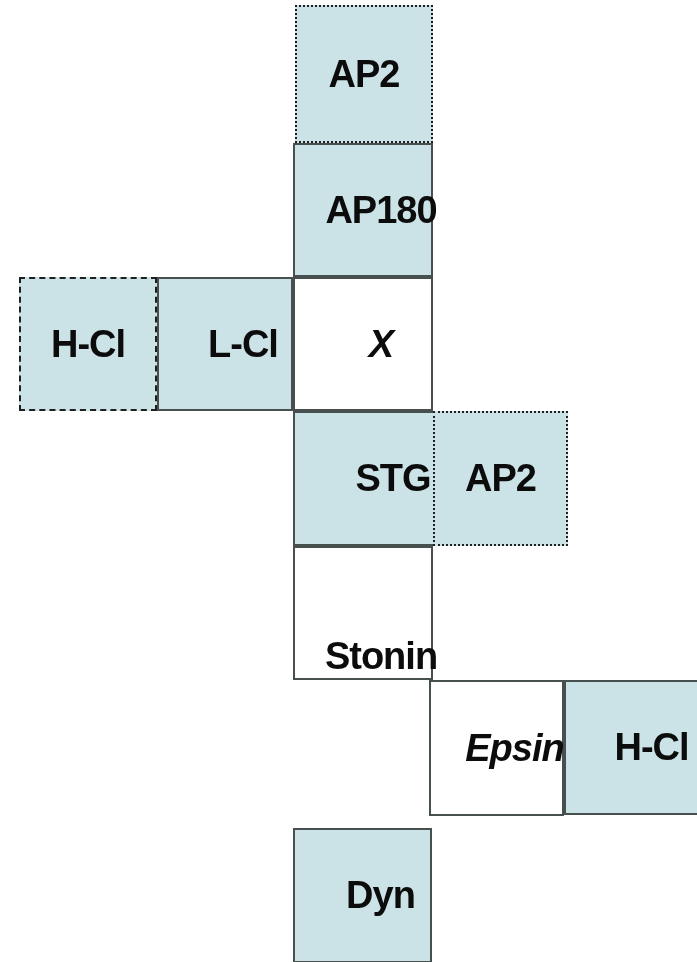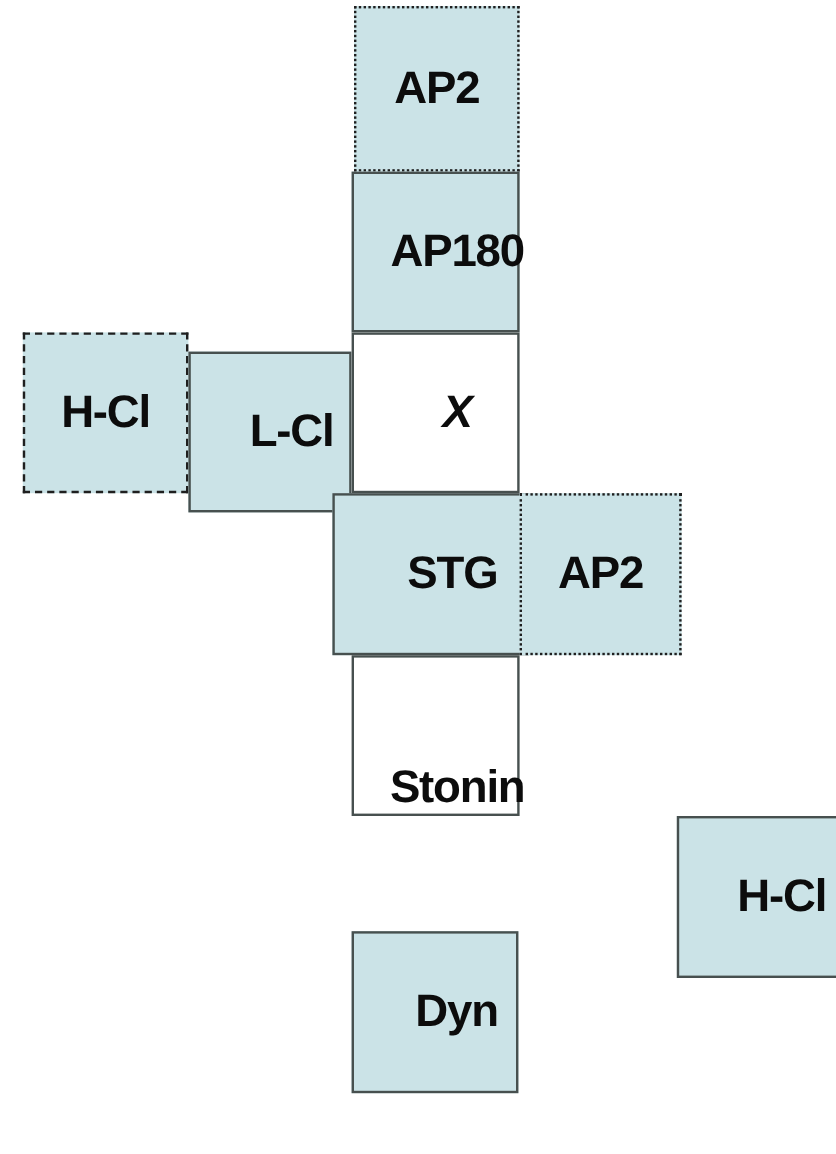--- a/index.html
+++ b/index.html
@@ -43,34 +43,37 @@
 <div id="figure">
     <div class="box fill-blue border-dotted" style="left: 280px; top: 5px; width: 138px; height: 138px;">
       <span class="label">AP2</span>
     </div>
     <div class="box fill-blue border-solid" style="left: 278px; top: 143px; width: 140px; height: 134px;">
       <span class="label">AP180</span>
     </div>
     <div class="box fill-blue border-dashed" style="left: 4px; top: 277px; width: 138px; height: 134px;">
       <span class="label">H-Cl</span>
     </div>
-    <div class="box fill-blue border-solid" style="left: 142px; top: 293px; width: 136px; height: 134px;">
+    <div class="box fill-blue border-solid" style="left: 142px; top: 277px; width: 136px; height: 134px;">
       <span class="label">L-Cl</span>
     </div>
     <div class="box fill-white border-solid italic" style="left: 278px; top: 277px; width: 140px; height: 134px;">
       <span class="label">X</span>
     </div>
-    <div class="box fill-blue border-solid" style="left: 262px; top: 411px; width: 164px; height: 135px;">
+    <div class="box fill-blue border-solid" style="left: 278px; top: 411px; width: 164px; height: 135px;">
       <span class="label">STG</span>
     </div>
     <div class="box fill-blue border-dotted" style="left: 418px; top: 411px; width: 135px; height: 135px;">
       <span class="label">AP2</span>
     </div>
     <div class="box fill-white border-solid" style="left: 278px; top: 546px; width: 140px; height: 134px; align-items: flex-end;">
       <span class="label">Stonin</span>
     </div>
+    <div class="box fill-white border-solid italic" style="left: 414px; top: 680px; width: 135px; height: 136px;">
+      <span class="label">Epsin</span>
+    </div>
     <div class="box fill-blue border-solid" style="left: 549px; top: 680px; width: 139px; height: 135px;">
       <span class="label">H-Cl</span>
     </div>
-    <div class="box fill-blue border-solid" style="left: 278px; top: 776px; width: 139px; height: 135px;">
+    <div class="box fill-blue border-solid" style="left: 278px; top: 828px; width: 139px; height: 135px;">
       <span class="label">Dyn</span>
     </div>
   </div>
 
 </body></html>

